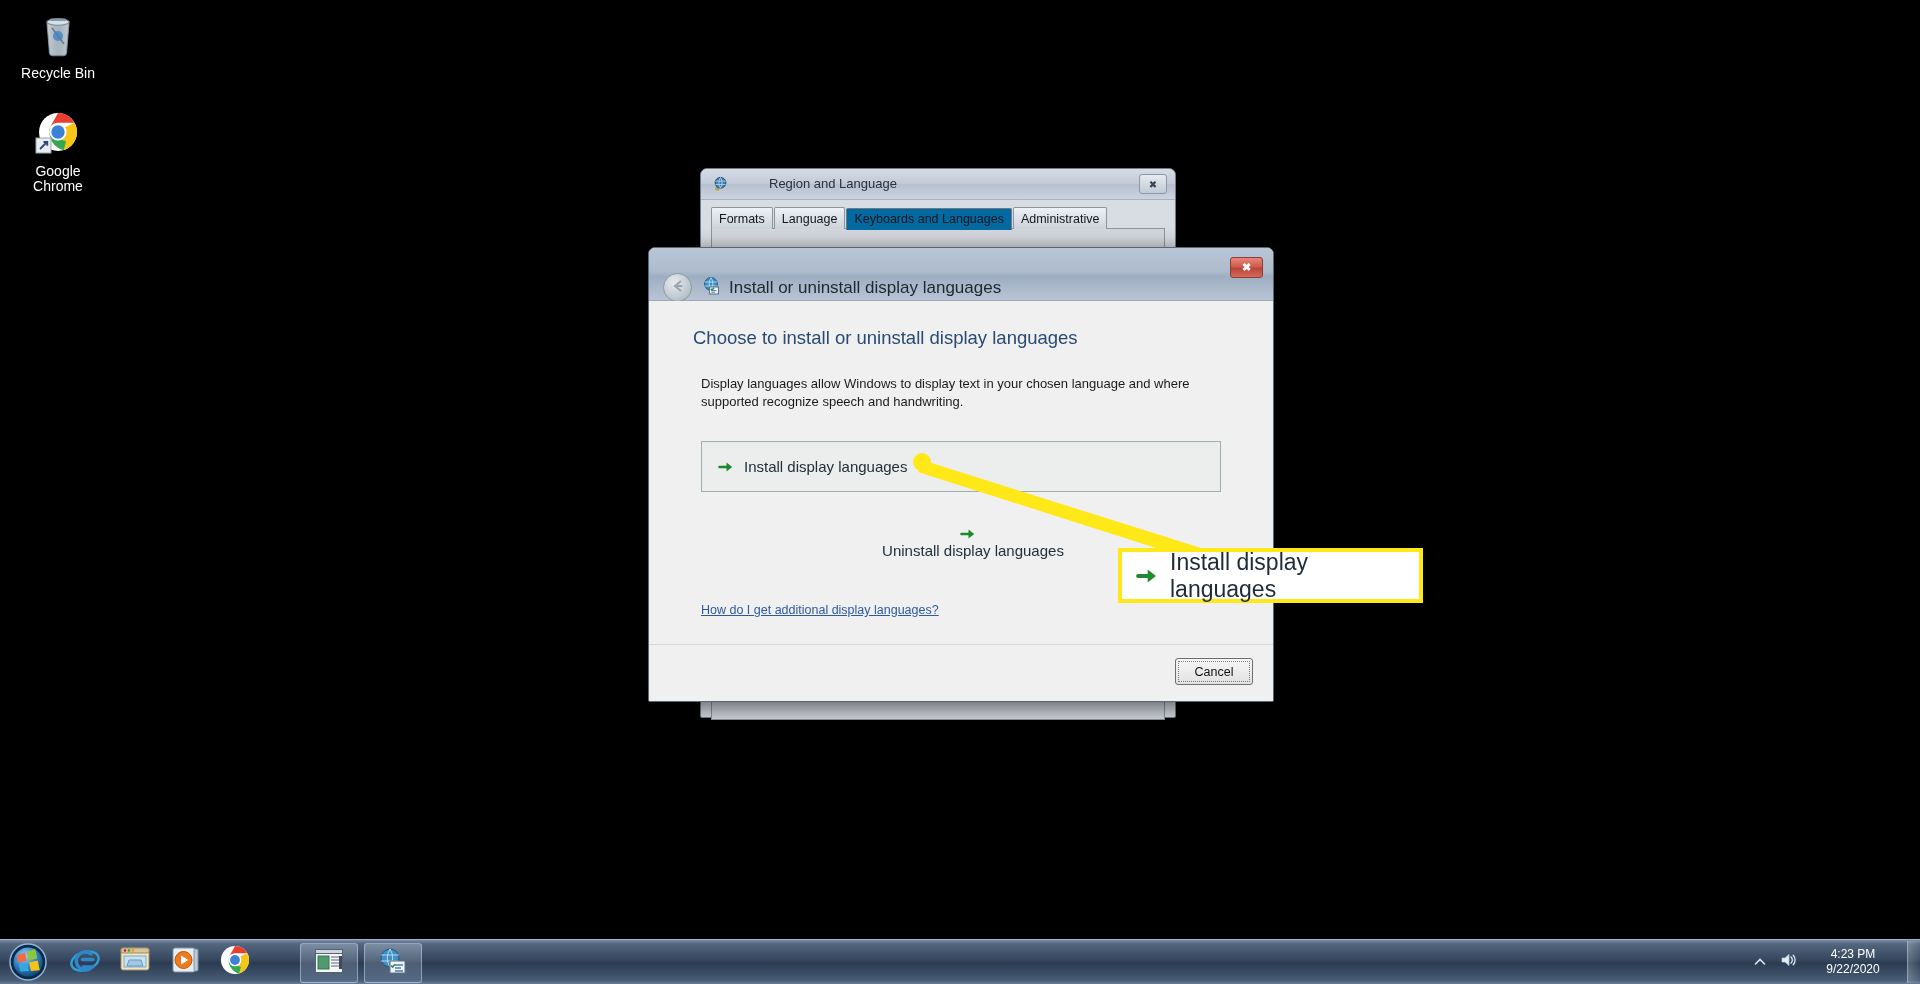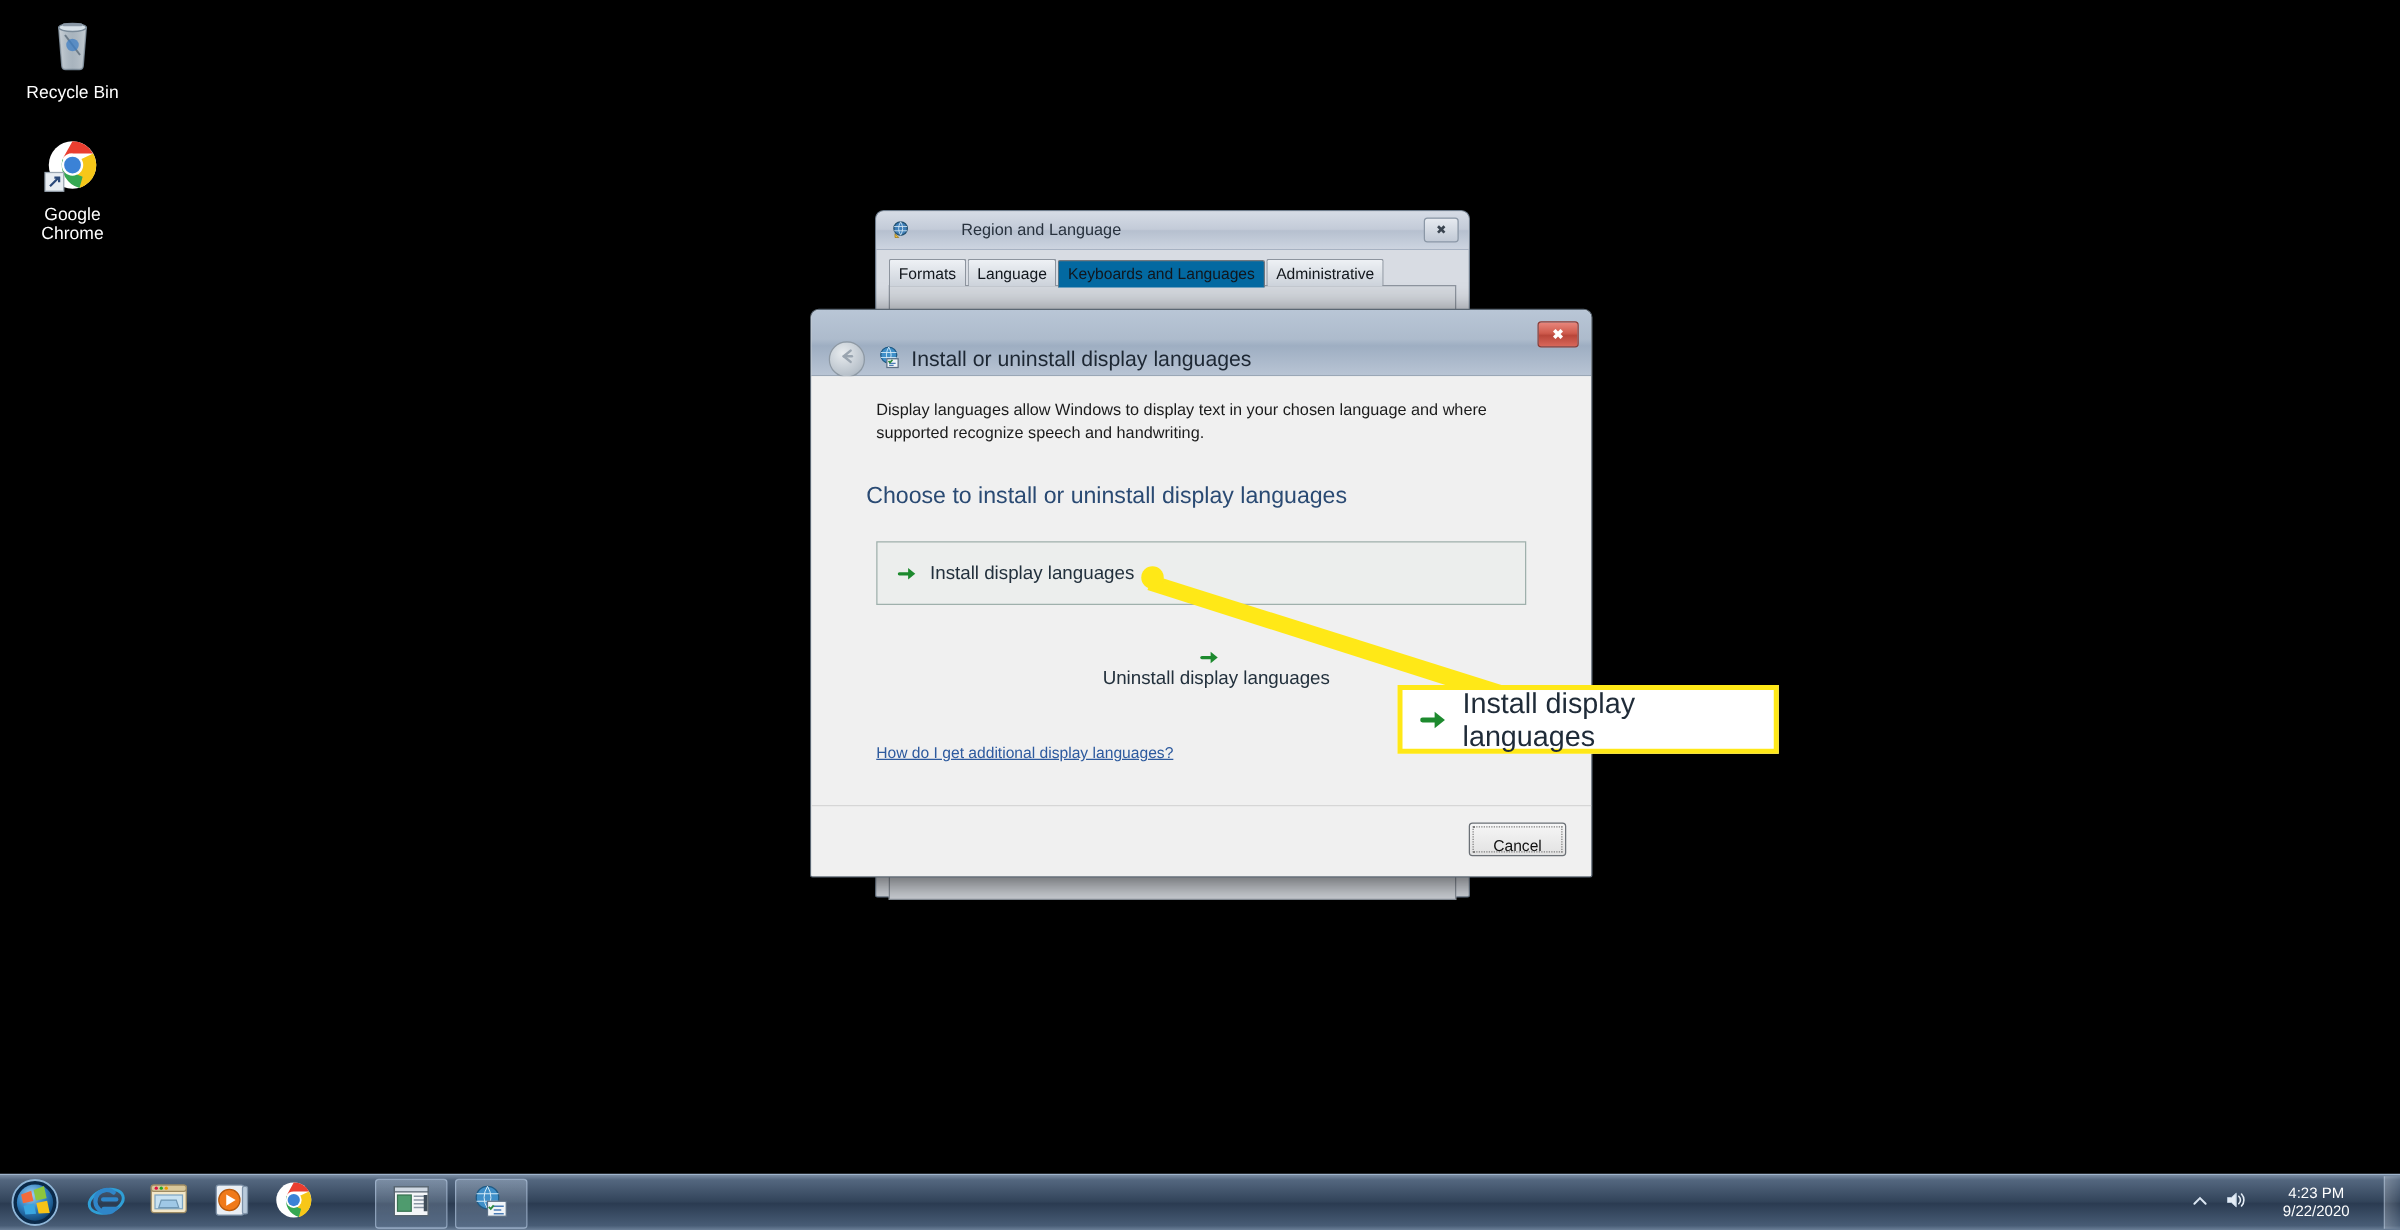--- a/index.html
+++ b/index.html
@@ -133,21 +133,21 @@
   #dlg-footer {
     position:absolute; left:0; right:0; bottom:0; height:56px;
     background:#f0f0f0; border-top:1px solid #d6d6d6;
   }
   #cancel-btn {
     position:absolute; right: 20px; top: 13px;
     width: 76px; height: 25px;
     font-size: 12.5px; color:#111;
     background: linear-gradient(to bottom,#f6f6f6,#e2e2e2);
     border:1px solid #6b7076; border-radius:3px;
-    display:flex; align-items:flex-end; justify-content:center;
+    display:flex; align-items:center; justify-content:center;
     outline: 1px dotted #7d7d7d; outline-offset: -4px;
   }
 
   
   #annotation-svg {
     position:absolute; left:0; top:0; width:1920px; height:984px;
     pointer-events:none;
   }
   #callout {
     position:absolute; left: 1118px; top: 548px;
@@ -298,23 +298,23 @@
       </svg>
     </span>
     <span class="hdr-title">Install or uninstall display languages</span>
     <div id="dlg-close">
       <span>✖</span>
     </div>
   </div>
 
   <div id="dlg-body">
     <div class="inner">
+      <div id="dlg-heading">Choose to install or uninstall display languages</div>
+
       <div id="dlg-desc">Display languages allow Windows to display text in your chosen language and where supported recognize speech and handwriting.</div>
-
-      <div id="dlg-heading">Choose to install or uninstall display languages</div>
 
       <div class="task-box">
         <div class="task-row">
           <span class="arrow">
             <svg width="16" height="16" viewBox="0 0 16 16">
               <path d="M1.5 8 h8.5" stroke="#1d8a2e" stroke-width="2.6" stroke-linecap="round"></path>
               <path d="M8.5 3.4 L14.2 8 L8.5 12.6 Z" fill="#1d8a2e"></path>
             </svg>
           </span>
           <span class="txt">Install display languages</span>

